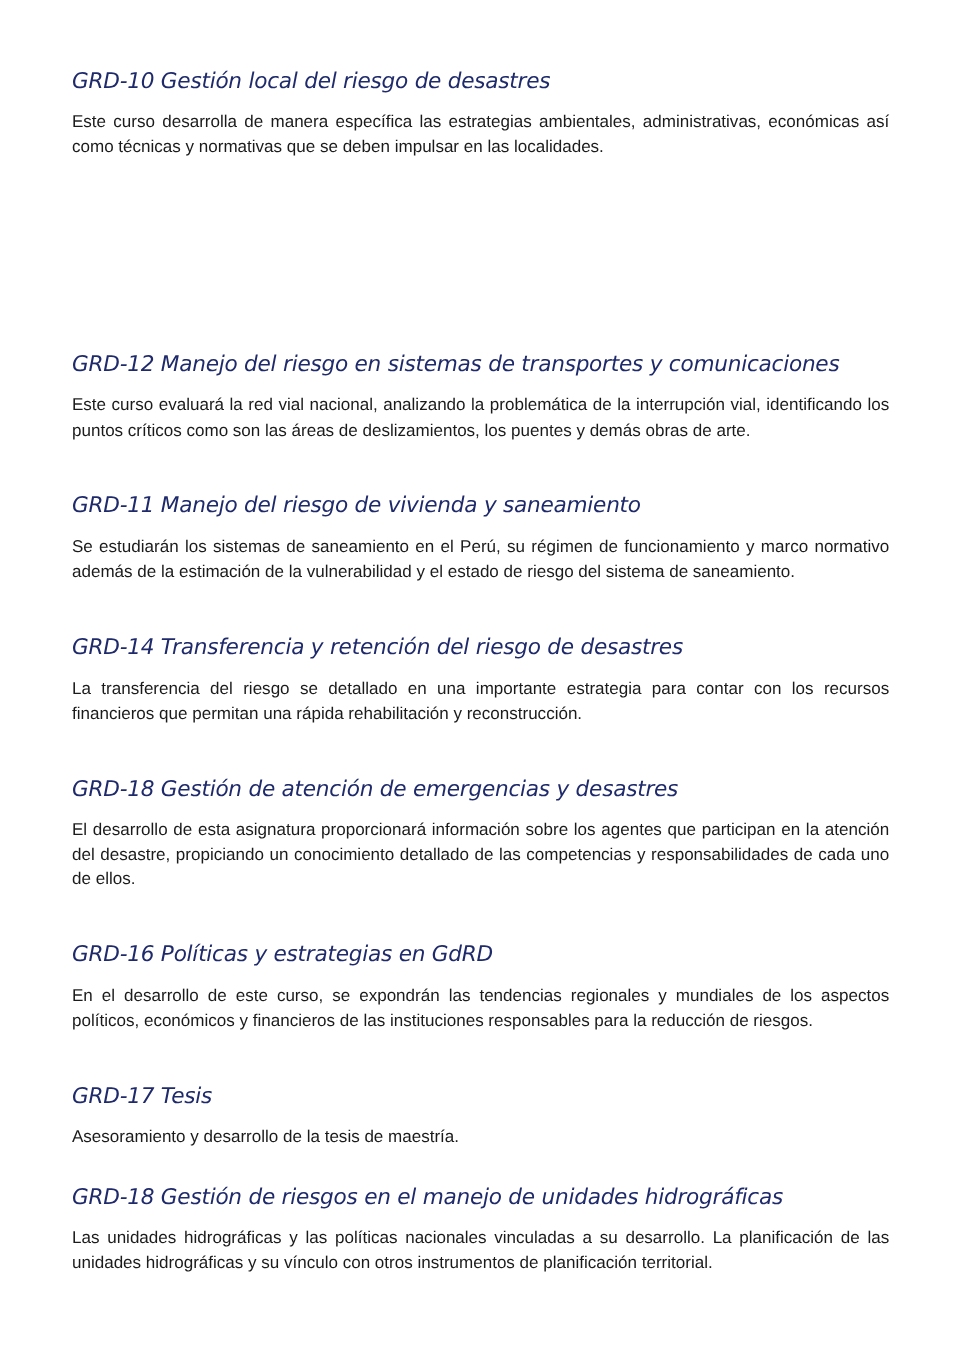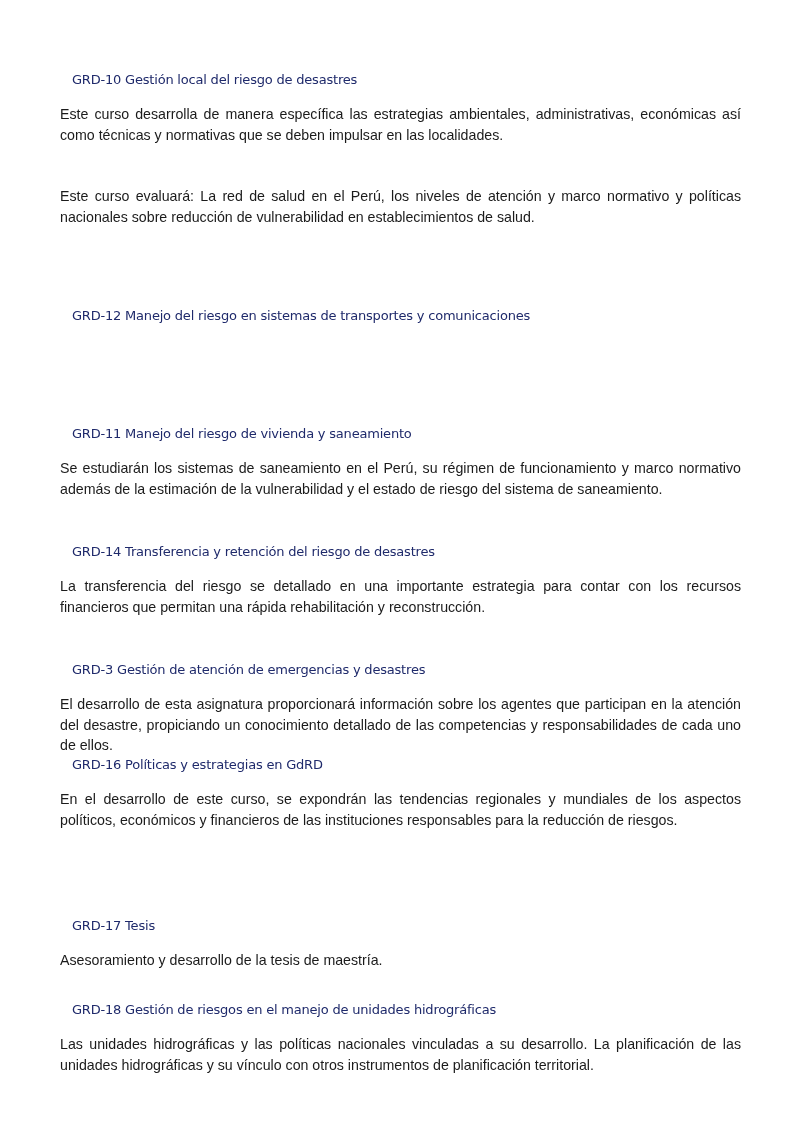--- a/index.html
+++ b/index.html
@@ -18,28 +18,29 @@
       left: 60px;
       top: 0;
       width: 681px;
     }
     .course {
       position: absolute;
       left: 0;
       width: 681px;
     }
     .course-title {
-      margin: 12px;
+      margin: 0;
       font-family: "DejaVu Sans", sans-serif;
       font-weight: normal;
-      font-size: 13px;
+      font-size: 18px;
       line-height: 24px;
       color: #1f2a6b;
       letter-spacing: -0.2px;
       white-space: nowrap;
+      font-style: italic;
     }
     .course-desc {
       margin: 12px 0 0 0;
       font-family: "Liberation Sans", sans-serif;
       font-size: 14.2px;
       line-height: 20.5px;
       color: #1b1b1b;
       text-align: justify;
       text-align-last: left;
     }
@@ -58,43 +59,43 @@
 <body>
 
 <div class="page">
 
   <section class="course" style="top:56px;">
     <h2 class="course-title">GRD-10 Gestión local del riesgo de desastres</h2>
     <p class="course-desc">Este curso desarrolla de manera específica las estrategias ambientales, administrativas, económicas así como técnicas y normativas que se deben impulsar en las localidades.</p>
   </section>
 
   <section class="course" style="top:174px;">
-    <p class="course-desc">Este curso evaluará: La red de salud en el Perú, los niveles de atención y marco normativo y políticas nacionales sobre reducción de vulnerabilidad en establecimientos de salud.</p>
   </section>
 
   <section class="course" style="top:292px;">
     <h2 class="course-title">GRD-12 Manejo del riesgo en sistemas de transportes y comunicaciones</h2>
+    <p class="course-desc">Este curso evaluará la red vial nacional, analizando la problemática de la interrupción vial, identificando los puntos críticos como son las áreas de deslizamientos, los puentes y demás obras de arte.</p>
   </section>
 
   <section class="course" style="top:410px;">
     <h2 class="course-title">GRD-11 Manejo del riesgo de vivienda y saneamiento</h2>
     <p class="course-desc">Se estudiarán los sistemas de saneamiento en el Perú, su régimen de funcionamiento y marco normativo además de la estimación de la vulnerabilidad y el estado de riesgo del sistema de saneamiento.</p>
   </section>
 
   <section class="course" style="top:528px;">
     <h2 class="course-title">GRD-14 Transferencia y retención del riesgo de desastres</h2>
     <p class="course-desc">La transferencia del riesgo se detallado en una importante estrategia para contar con los recursos financieros que permitan una rápida rehabilitación y reconstrucción.</p>
   </section>
 
   <section class="course" style="top:646px;">
-    <h2 class="course-title">GRD-3 Gestión de atención de emergencias y desastres</h2>
+    <h2 class="course-title">GRD-18 Gestión de atención de emergencias y desastres</h2>
     <p class="course-desc">El desarrollo de esta asignatura proporcionará información sobre los agentes que participan en la atención del desastre, propiciando un conocimiento detallado de las competencias y responsabilidades de cada uno de ellos.</p>
   </section>
 
-  <section class="course" style="top:741px;">
+  <section class="course" style="top:784px;">
     <h2 class="course-title">GRD-16 Políticas y estrategias en GdRD</h2>
     <p class="course-desc">En el desarrollo de este curso, se expondrán las tendencias regionales y mundiales de los aspectos políticos, económicos y financieros de las instituciones responsables para la reducción de riesgos.</p>
   </section>
 
   <section class="course" style="top:902px;">
     <h2 class="course-title">GRD-17 Tesis</h2>
     <p class="course-desc">Asesoramiento y desarrollo de la tesis de maestría.</p>
   </section>
 
   <section class="course" style="top:986px;">

